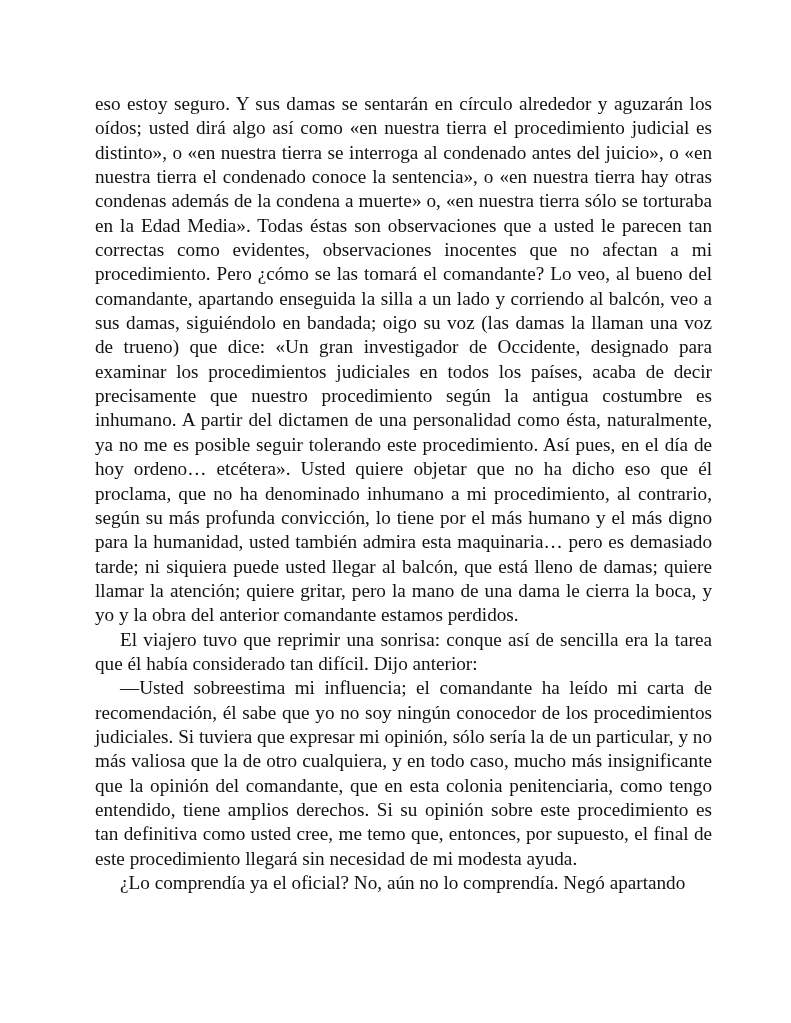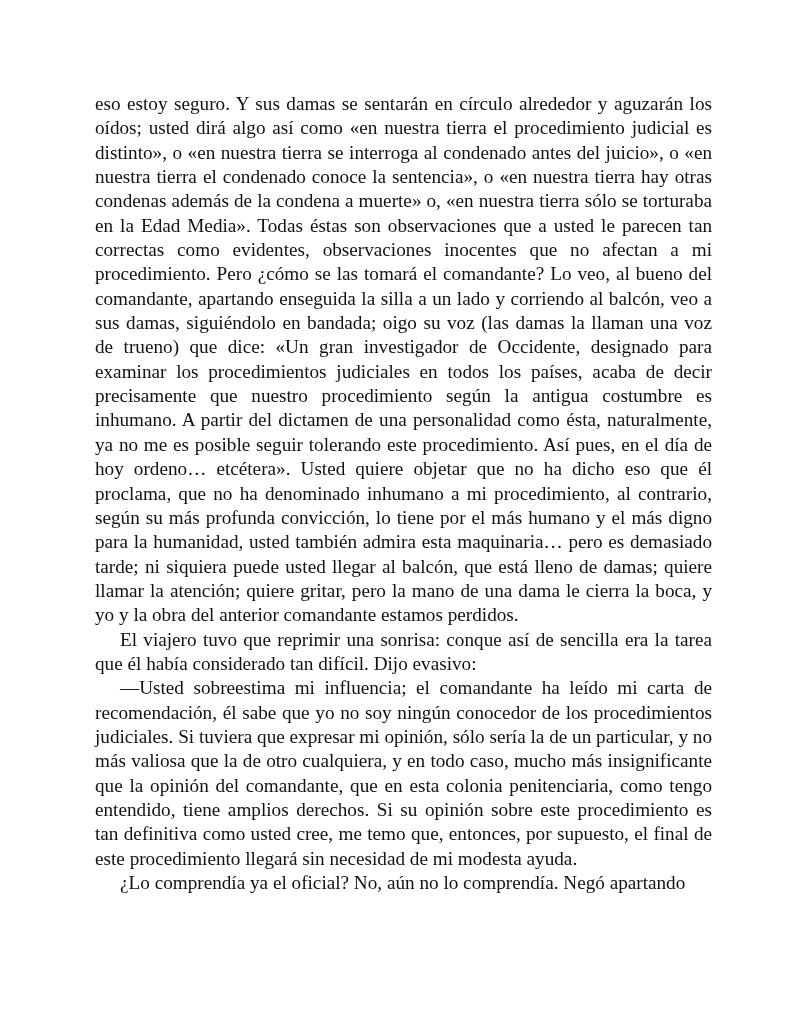--- a/index.html
+++ b/index.html
@@ -30,16 +30,16 @@
     }
     .para.indent {
       text-indent: 25px;
     }
   </style>
 </head>
 <body>
 
 <div class="page">
   <p class="para">eso estoy seguro. Y sus damas se sentarán en círculo alrededor y aguzarán los oídos; usted dirá algo así como «en nuestra tierra el procedimiento judicial es distinto», o «en nuestra tierra se interroga al condenado antes del juicio», o «en nuestra tierra el condenado conoce la sentencia», o «en nuestra tierra hay otras condenas además de la condena a muerte» o, «en nuestra tierra sólo se torturaba en la Edad Media». Todas éstas son observaciones que a usted le parecen tan correctas como evidentes, observaciones inocentes que no afectan a mi procedimiento. Pero ¿cómo se las tomará el comandante? Lo veo, al bueno del comandante, apartando enseguida la silla a un lado y corriendo al balcón, veo a sus damas, siguiéndolo en bandada; oigo su voz (las damas la llaman una voz de trueno) que dice: «Un gran investigador de Occidente, designado para examinar los procedimientos judiciales en todos los países, acaba de decir precisamente que nuestro procedimiento según la antigua costumbre es inhumano. A partir del dictamen de una personalidad como ésta, naturalmente, ya no me es posible seguir tolerando este procedimiento. Así pues, en el día de hoy ordeno… etcétera». Usted quiere objetar que no ha dicho eso que él proclama, que no ha denominado inhumano a mi procedimiento, al contrario, según su más profunda convicción, lo tiene por el más humano y el más digno para la humanidad, usted también admira esta maquinaria… pero es demasiado tarde; ni siquiera puede usted llegar al balcón, que está lleno de damas; quiere llamar la atención; quiere gritar, pero la mano de una dama le cierra la boca, y yo y la obra del anterior comandante estamos perdidos.</p>
-  <p class="para indent">El viajero tuvo que reprimir una sonrisa: conque así de sencilla era la tarea que él había considerado tan difícil. Dijo evasivo:</p>
+  <p class="para indent">El viajero tuvo que reprimir una sonrisa: conque así de sencilla era la tarea que él había considerado tan difícil. Dijo anterior:</p>
   <p class="para indent">—Usted sobreestima mi influencia; el comandante ha leído mi carta de recomendación, él sabe que yo no soy ningún conocedor de los procedimientos judiciales. Si tuviera que expresar mi opinión, sólo sería la de un particular, y no más valiosa que la de otro cualquiera, y en todo caso, mucho más insignificante que la opinión del comandante, que en esta colonia penitenciaria, como tengo entendido, tiene amplios derechos. Si su opinión sobre este procedimiento es tan definitiva como usted cree, me temo que, entonces, por supuesto, el final de este procedimiento llegará sin necesidad de mi modesta ayuda.</p>
   <p class="para indent">¿Lo comprendía ya el oficial? No, aún no lo comprendía. Negó apartando</p>
 </div>
 
 </body></html>

